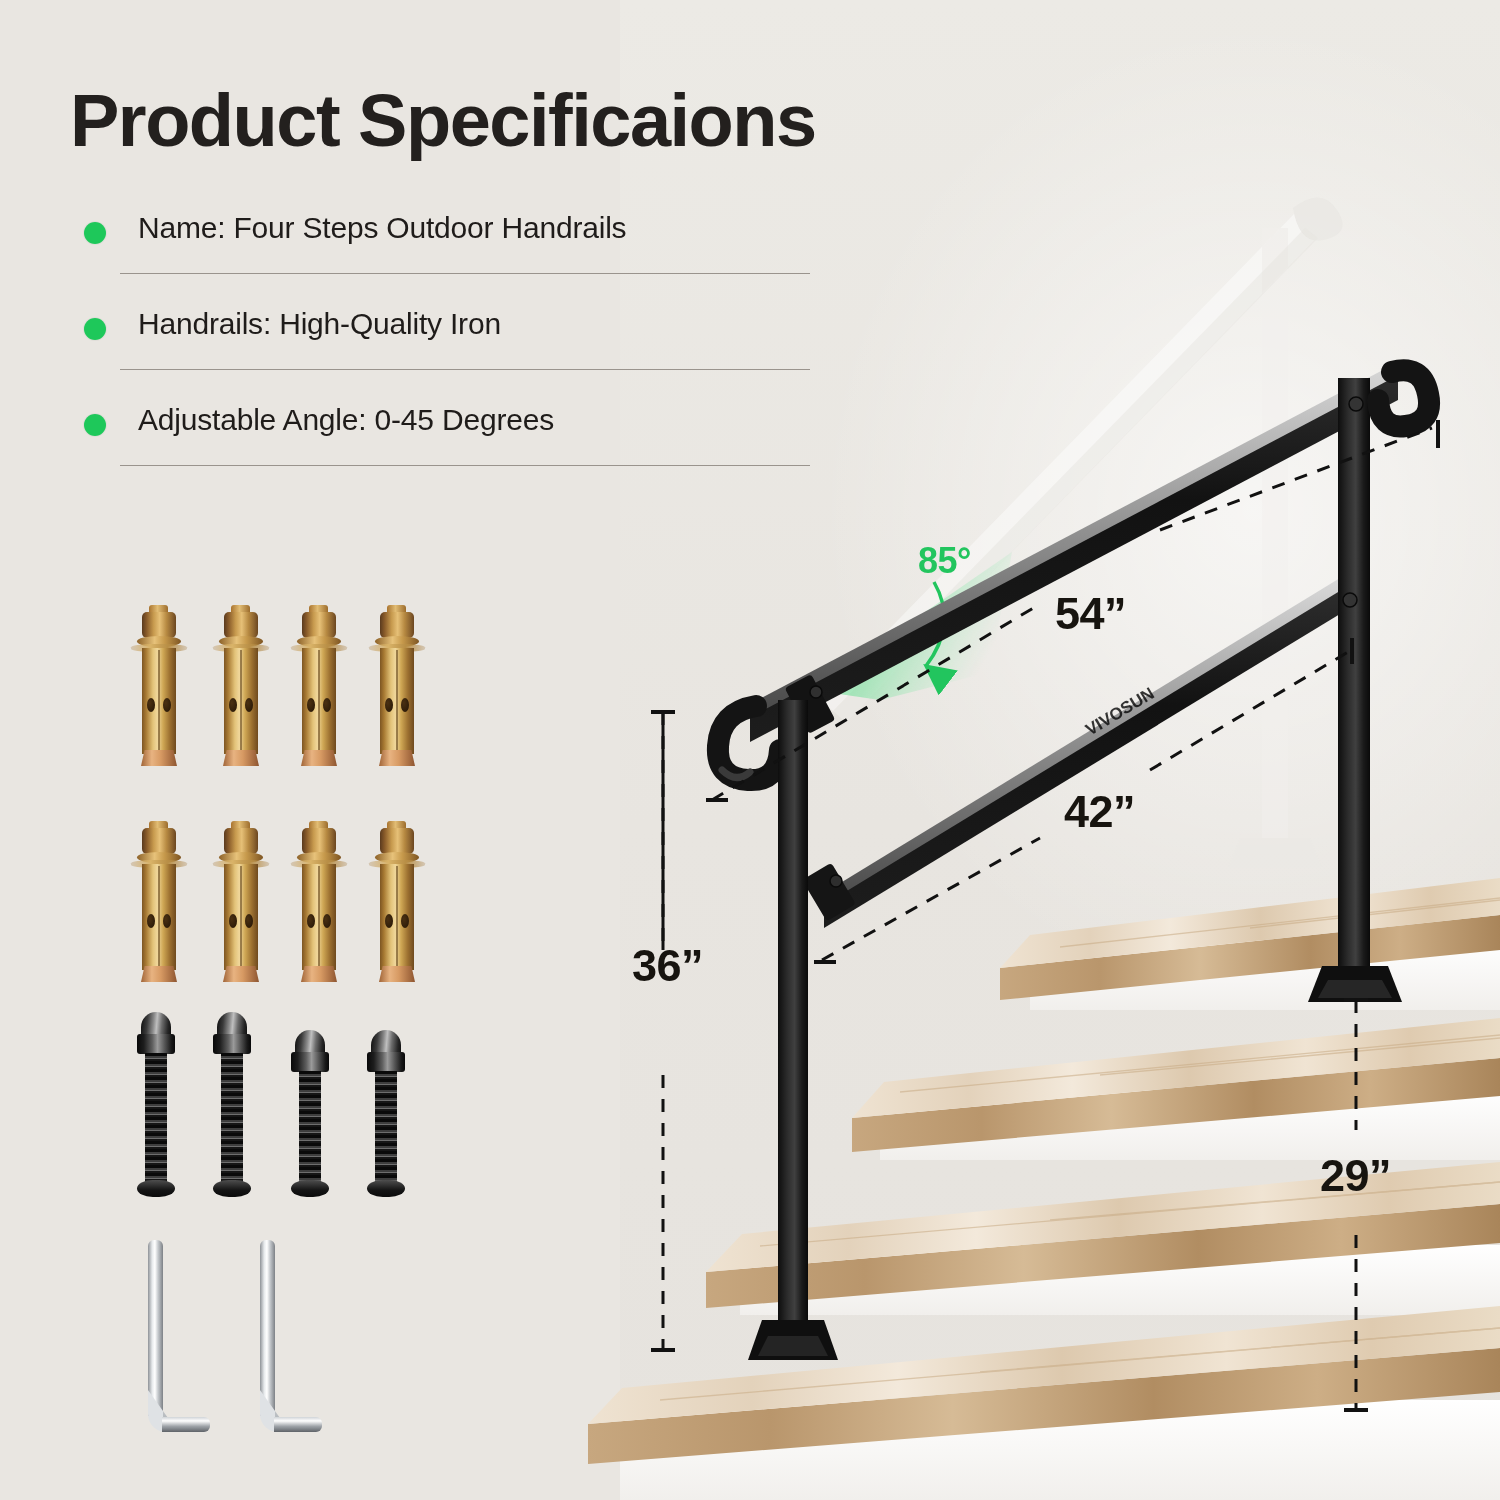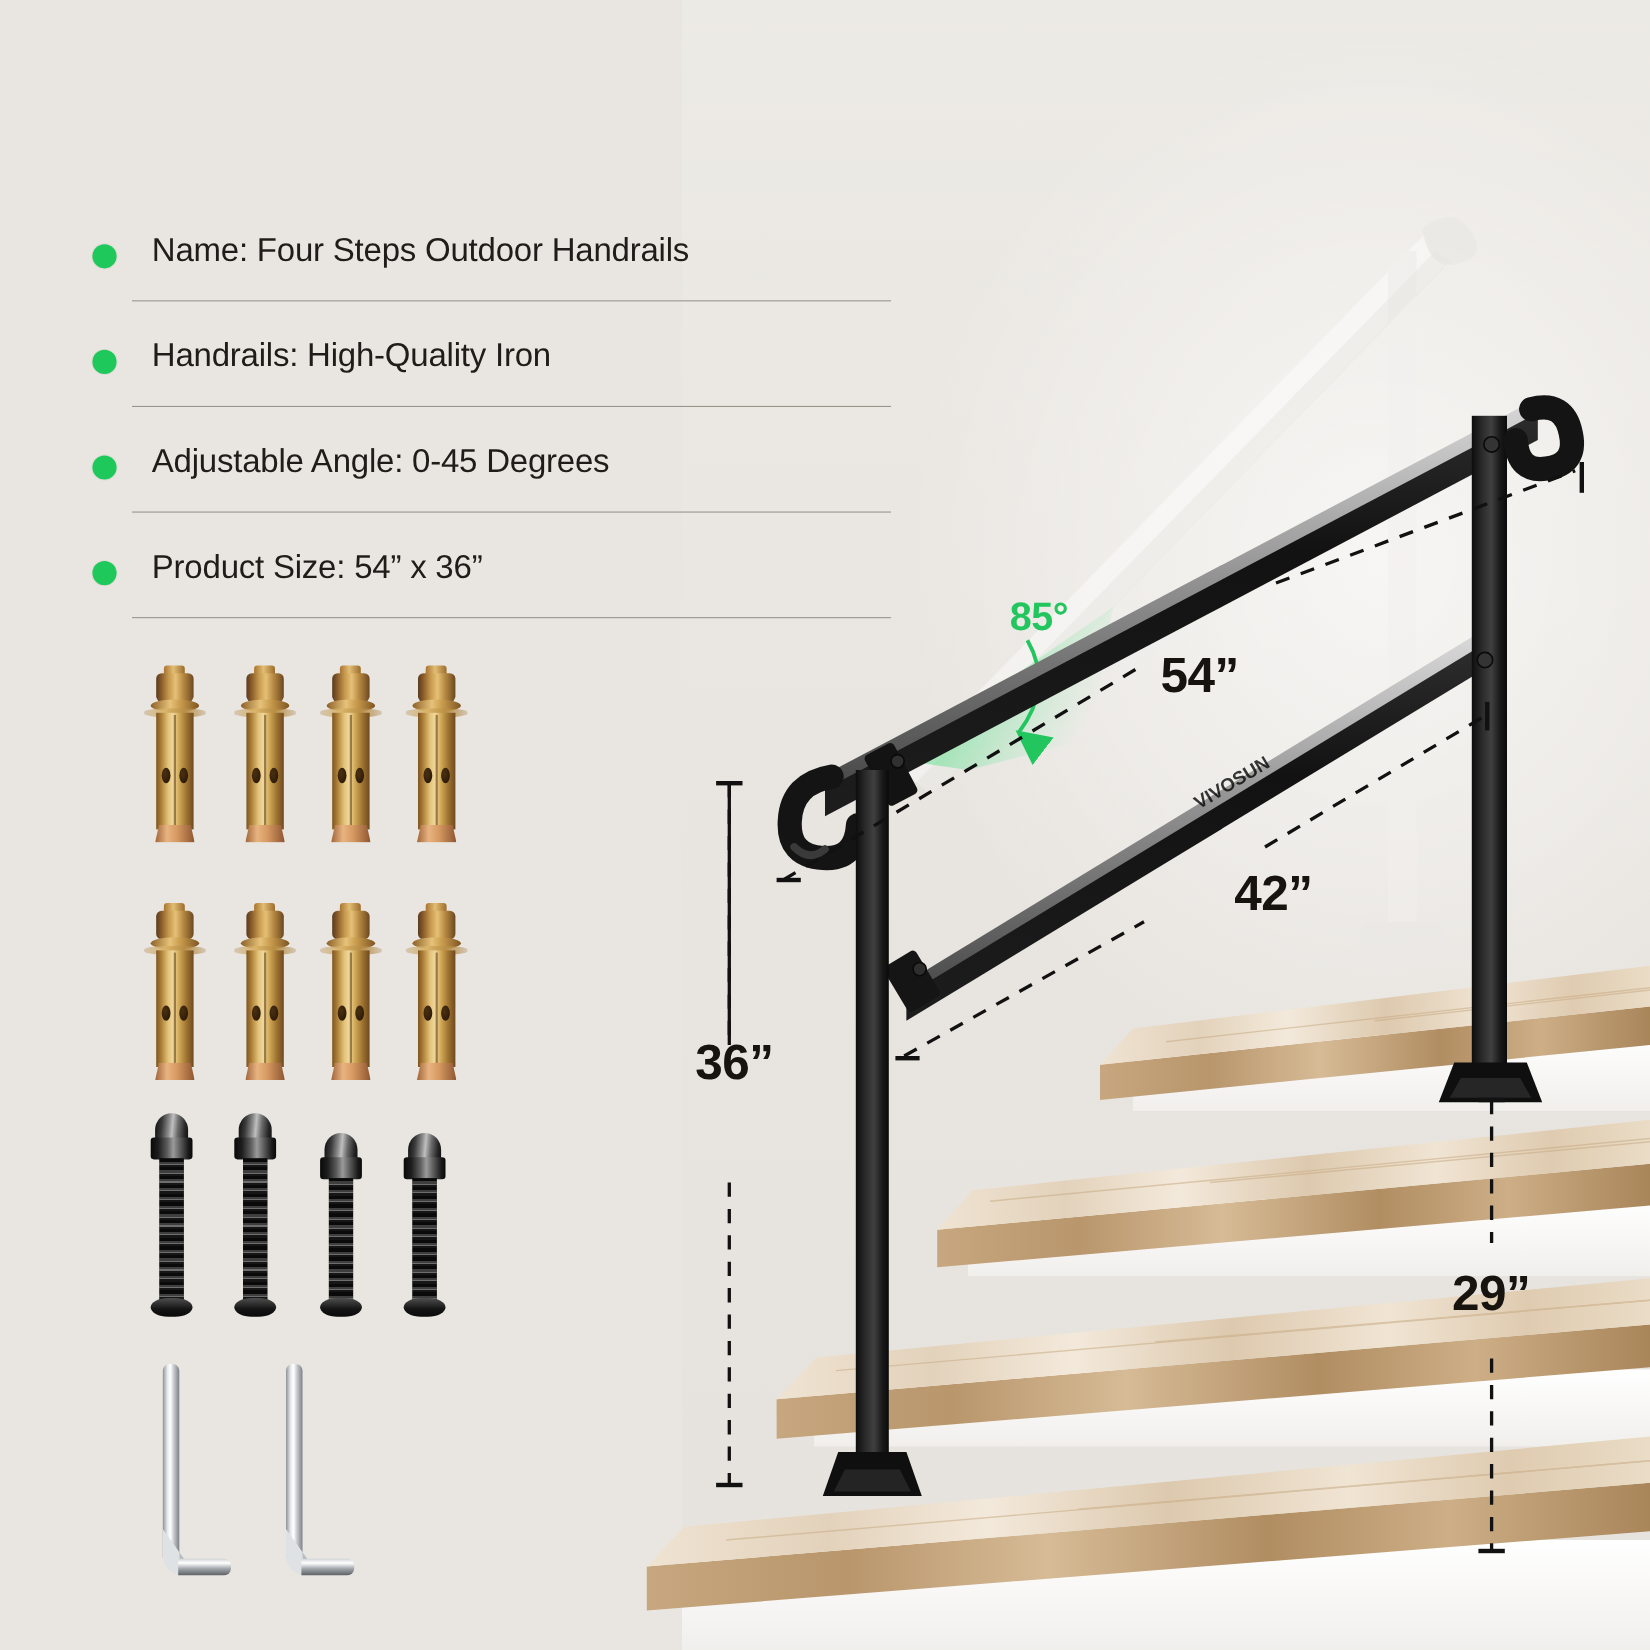--- a/index.html
+++ b/index.html
@@ -301,42 +301,38 @@
       <line x1="1438" y1="420" x2="1438" y2="448"></line>
       <line x1="814" y1="962" x2="836" y2="962"></line>
       <line x1="1352" y1="638" x2="1352" y2="664"></line>
       <line x1="651" y1="712" x2="675" y2="712"></line>
       <line x1="651" y1="1350" x2="675" y2="1350"></line>
       <line x1="1344" y1="1000" x2="1368" y2="1000"></line>
       <line x1="1344" y1="1410" x2="1368" y2="1410"></line>
     </g>
   </svg>
 
+  <div id="title">Product Specificaions</div>
 
   <div id="spec-list">
     <div class="spec-row">
       <span class="spec-bullet"></span>
       <span class="spec-text">Name: Four Steps Outdoor Handrails</span>
       <span class="spec-rule"></span>
     </div>
     <div class="spec-row">
       <span class="spec-bullet"></span>
       <span class="spec-text">Handrails: High-Quality Iron</span>
       <span class="spec-rule"></span>
     </div>
     <div class="spec-row">
       <span class="spec-bullet"></span>
       <span class="spec-text">Adjustable Angle: 0-45 Degrees</span>
       <span class="spec-rule"></span>
     </div>
-    <div class="spec-row">
-      <span class="spec-bullet"></span>
-      <span class="spec-text">Product Size: 54” x 36”</span>
-      <span class="spec-rule"></span>
-    </div>
   </div>
 
   <div id="hardware">
 
     <div class="anchor" style="left:130px; top:42px;">
       <span class="a-nut-top"></span>
         <span class="a-nut"></span>
         <span class="a-washer"></span>
       <span class="a-flange"></span>
         <span class="a-body"></span>
@@ -456,17 +452,17 @@
     </div>
     <div class="hexkey" style="left:250px; top:680px;">
       <span class="hk-long"></span>
         <span class="hk-bend"></span>
         <span class="hk-arm"></span>
     </div>
   </div>
 
   <div class="dim green" style="left:918px; top:540px;">85°</div>
   <div class="dim" style="left:1055px; top:588px;">54”</div>
-  <div class="dim" style="left:1122px; top:786px;">42”</div>
+  <div class="dim" style="left:1064px; top:786px;">42”</div>
   <div class="dim" style="left:632px; top:940px;">36”</div>
   <div class="dim" style="left:1320px; top:1150px;">29”</div>
 
 </div>
 
 </body></html>

